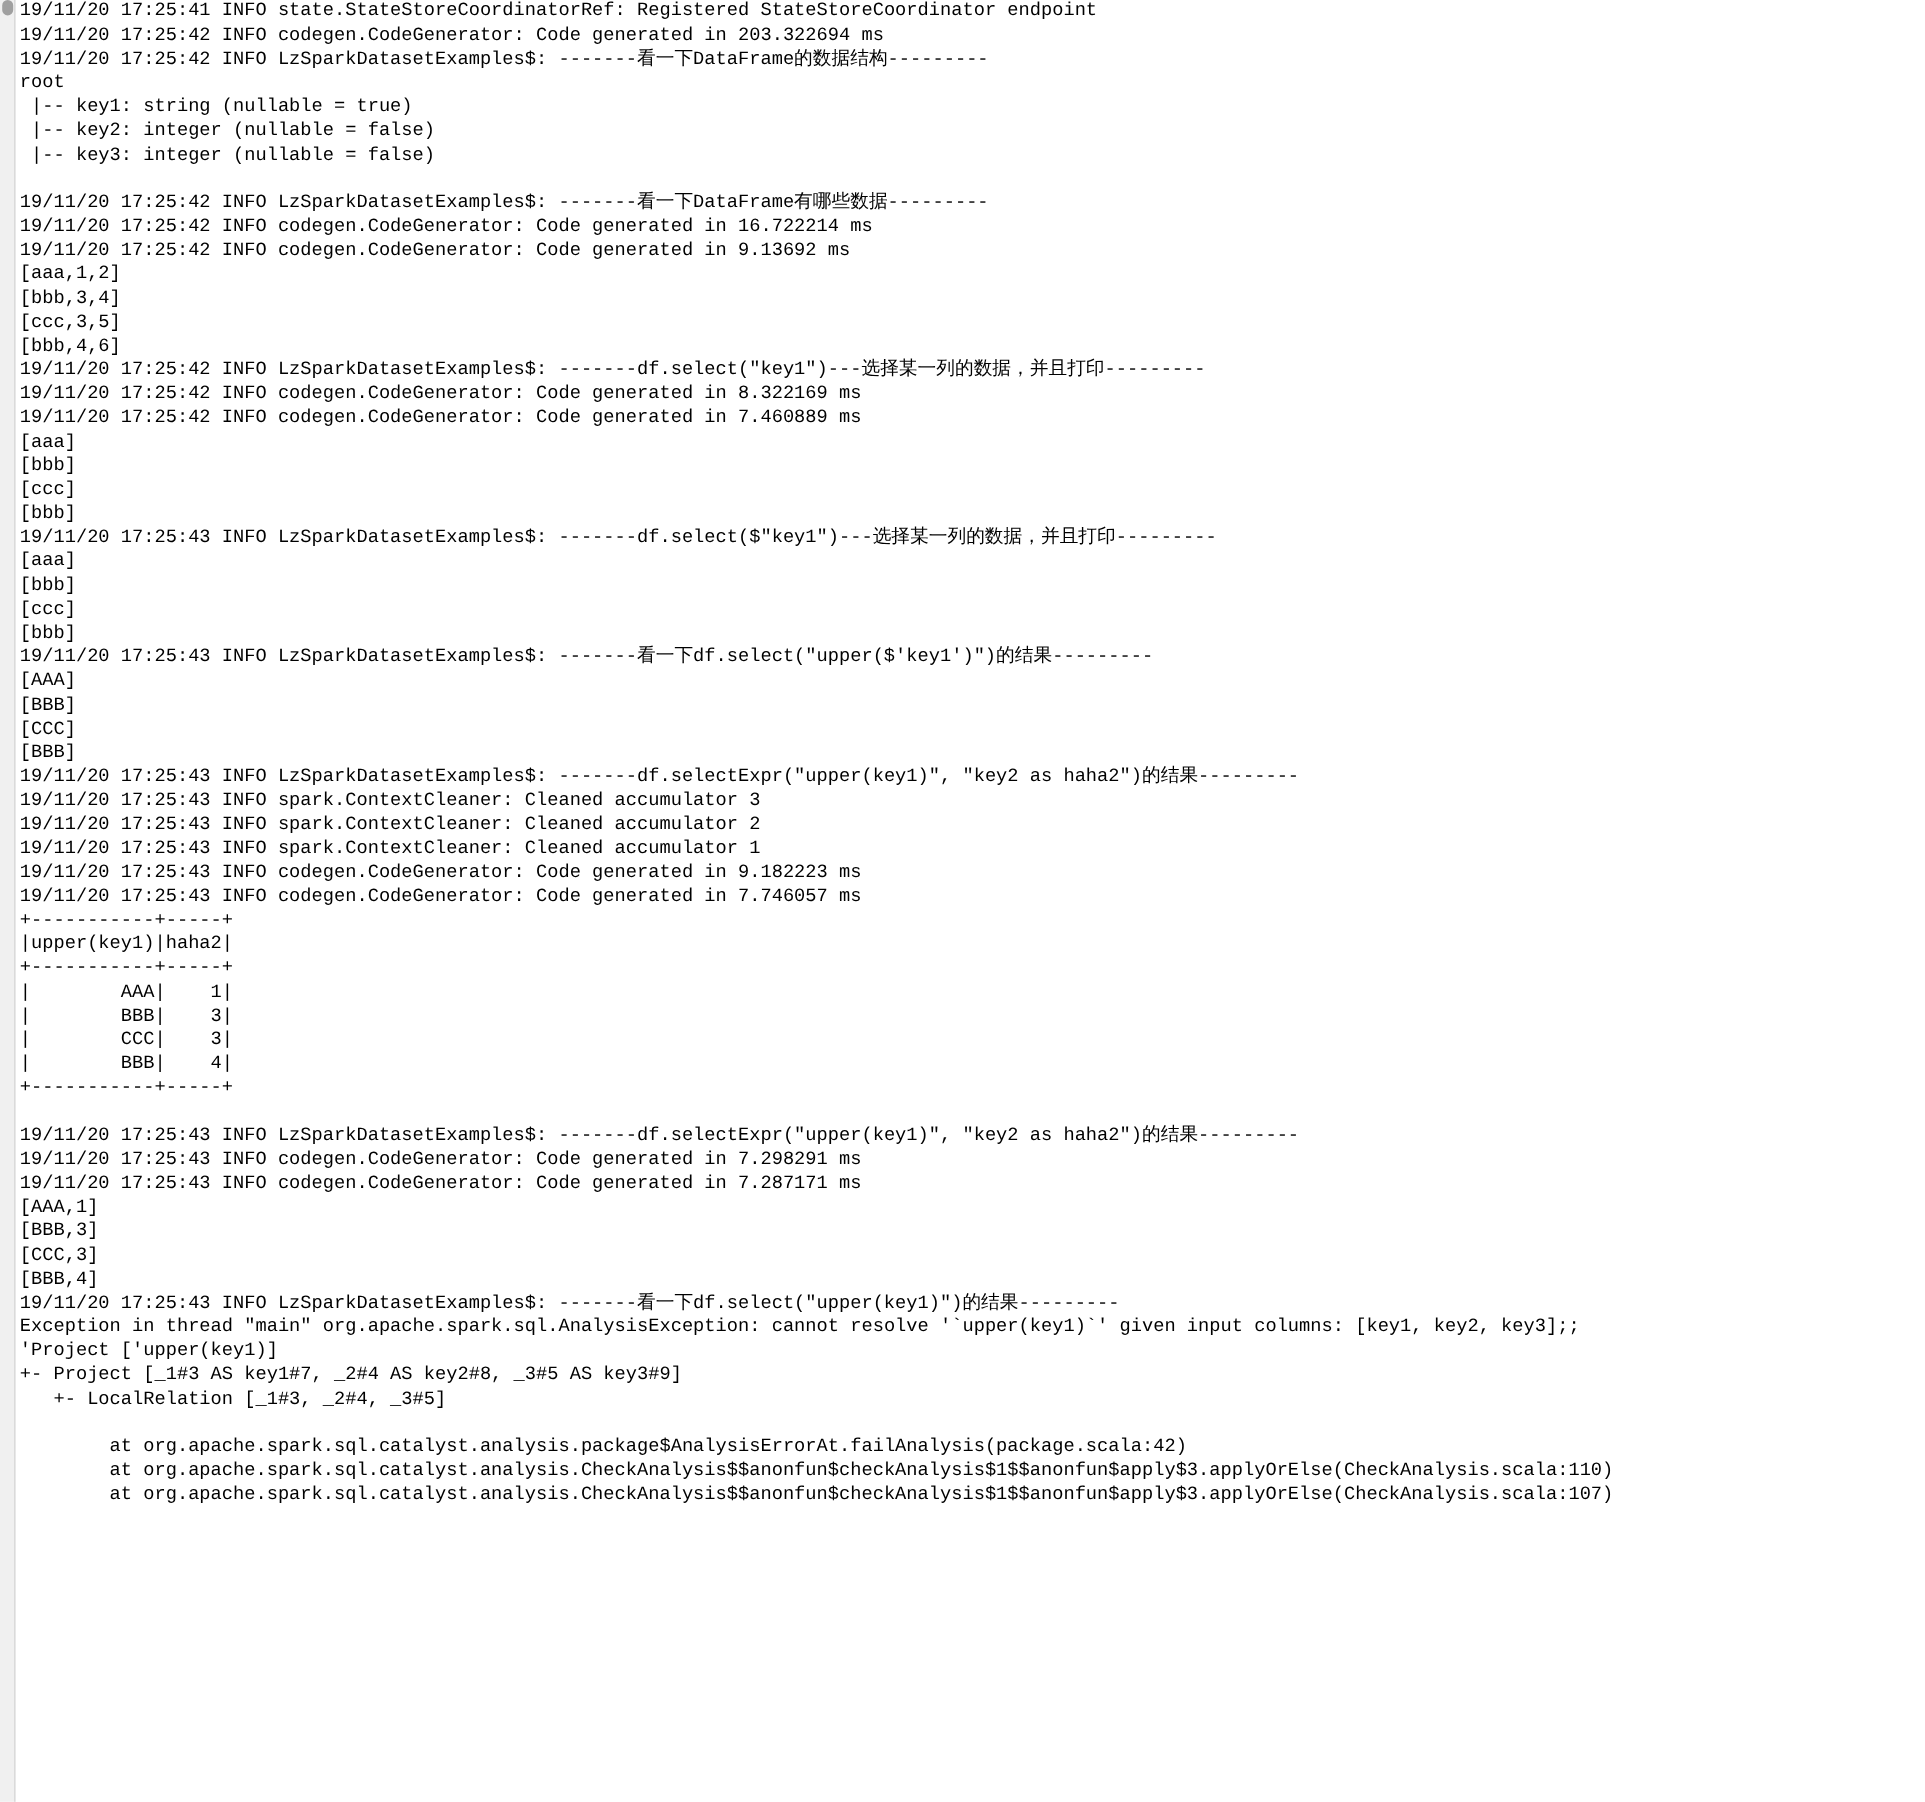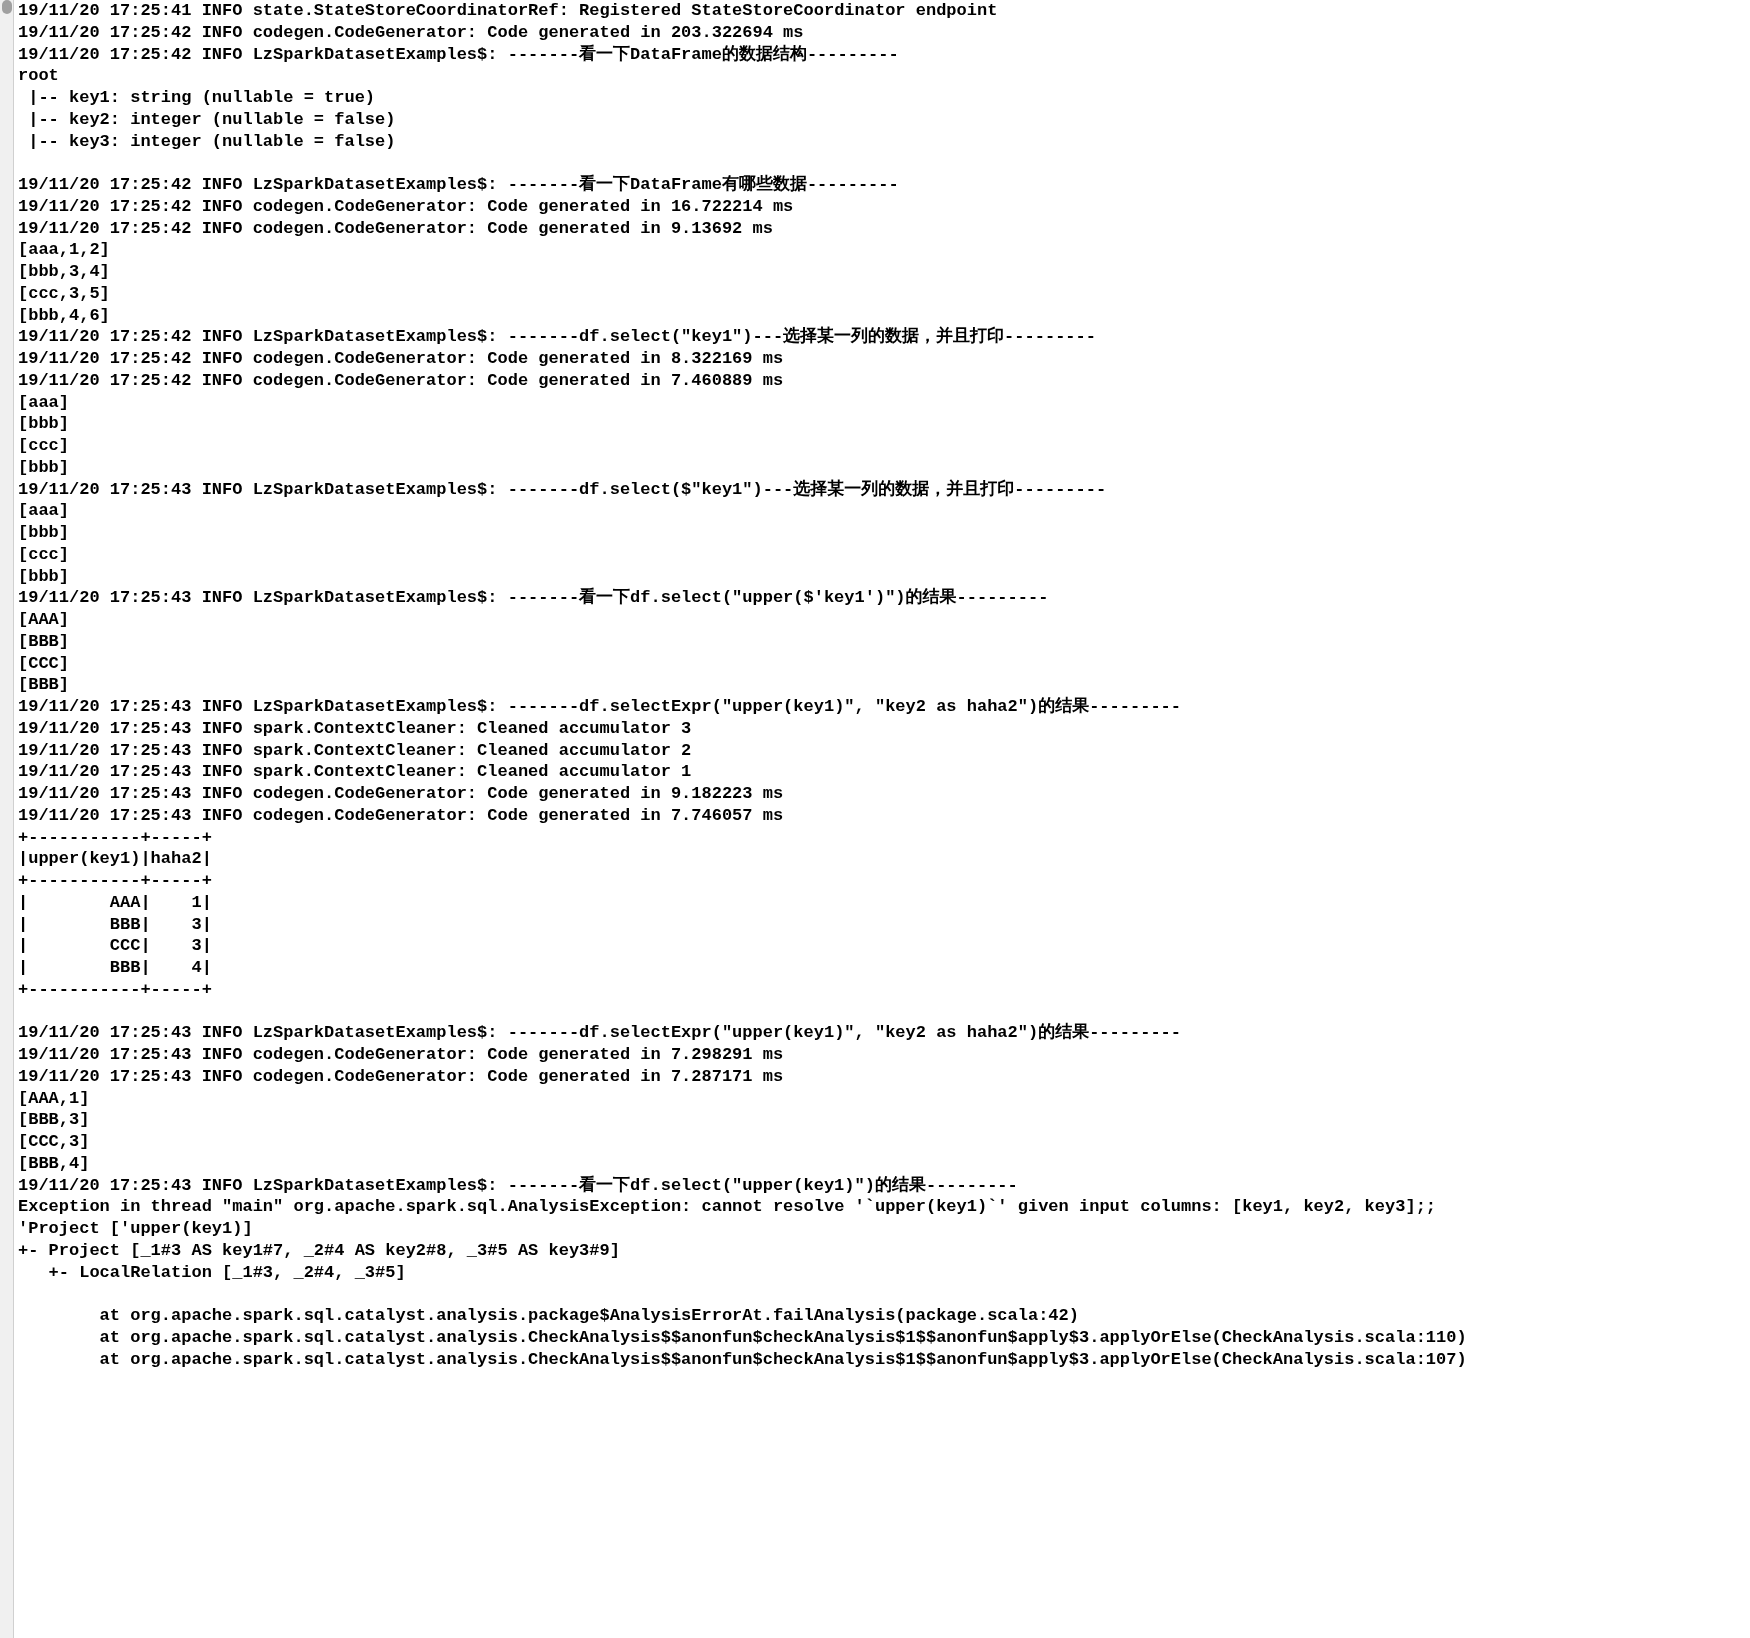--- a/index.html
+++ b/index.html
@@ -30,21 +30,21 @@
       height: 14px;
       background: #a0a0a0;
       border-radius: 5px;
       top: 0;
     }
     .console-output {
       white-space: pre;
       padding: 0 4px;
       flex: 1;
       overflow: hidden;
-      font-weight: 700;
+      font-weight: 400;
     }
   </style>
 </head>
 <body>
 
 <div class="scrollbar-track">
   <div class="scrollbar-thumb"></div>
 </div>
 
 <div class="console-output" id="console-content">19/11/20 17:25:41 INFO state.StateStoreCoordinatorRef: Registered StateStoreCoordinator endpoint

